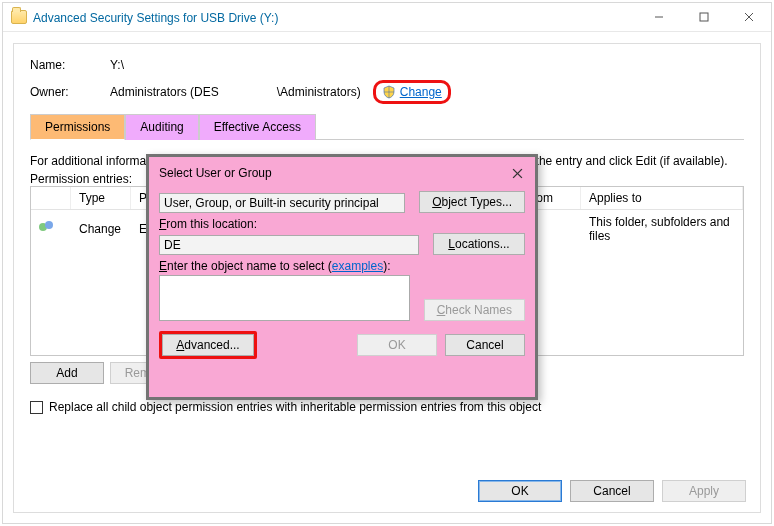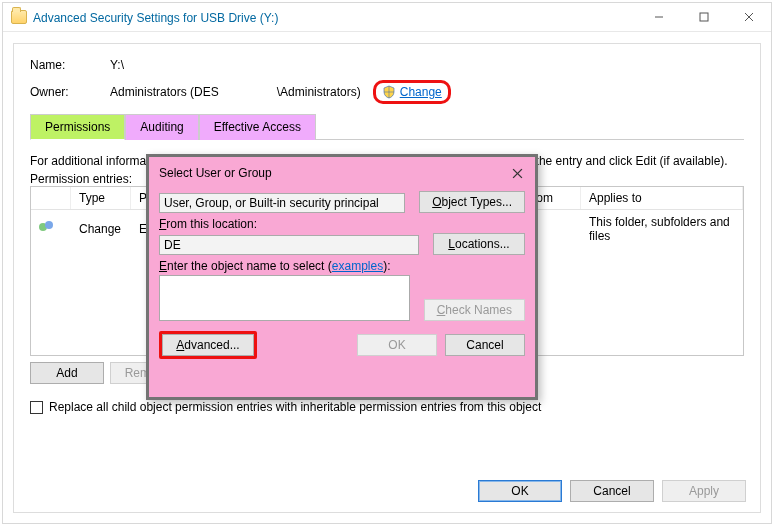--- a/index.html
+++ b/index.html
@@ -60,21 +60,21 @@
   }
   .red-box { border:3px solid #e11; border-radius:10px; padding:2px 6px; display:inline-flex; align-items:center; gap:4px;}
   .tabs {
     display:flex; border-bottom:1px solid #ccc; margin-top:10px;
   }
   .tab {
     padding:5px 14px; border:1px solid #ccc; border-bottom:none;
     background:#fff; margin-right:0; margin-bottom:-1px;
     cursor:pointer;
   }
-  .tab.active { background:#bef264; border-bottom:1px solid #fff; }
+  .tab.active { background:#fdba74; border-bottom:1px solid #fff; }
   .tab:not(.active){ background:#f0abfc; }
   .info-text { margin:14px 0 4px; }
   .table-wrap {
     border:1px solid #c7c7c7; height:170px; background:#fff;
     position:relative; overflow:hidden;
   }
   .thead { display:flex; border-bottom:1px solid #e3e3e3; }
   .th { padding:4px 8px; border-right:1px solid #eee; font-weight:normal; color:#000;}
   .th.c1{width:40px;} .th.c2{width:60px;} .th.c3{width:140px;} .th.c4{width:200px;} .th.c5{flex:1;}
   .trow { display:flex; padding:3px 0; align-items:center;}

